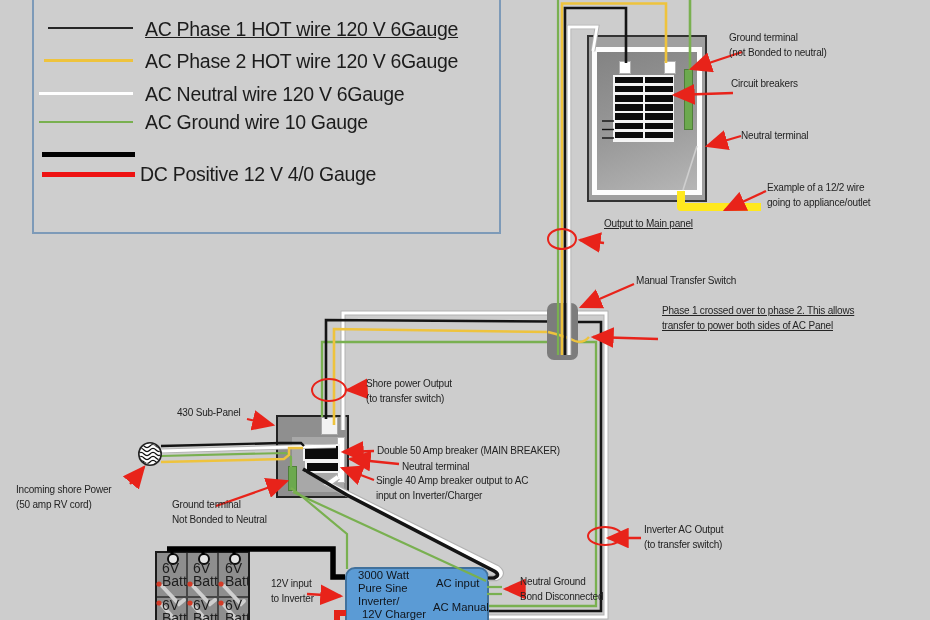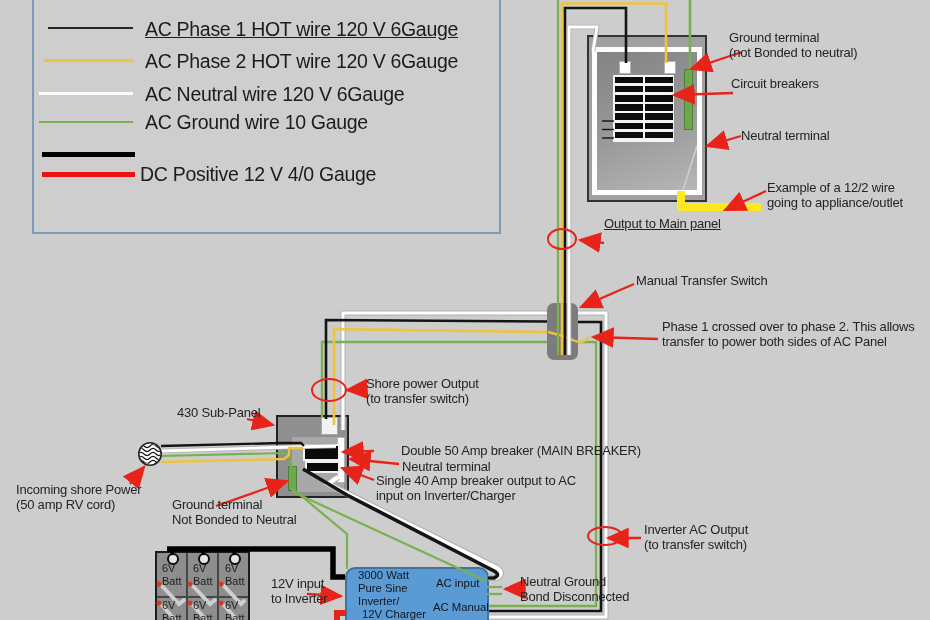--- a/index.html
+++ b/index.html
@@ -4,21 +4,21 @@
 <style>
   html,body{margin:0;padding:0;background:#b8b8b8;}
   #stage{position:relative;width:930px;height:620px;background:#cdcdcd;overflow:hidden;
          font-family:"Liberation Sans",sans-serif;}
   
   #legend-box{position:absolute;left:32px;top:-10px;width:465px;height:240px;
               border:2px solid #7d9ab8;background:#cecece;}
   .lg-line{position:absolute;}
   .lg-text{position:absolute;font-size:19.5px;letter-spacing:-0.3px;color:#1c1c1c;white-space:nowrap;}
   
-  .ann{position:absolute;font-size:13px;line-height:14.6px;letter-spacing:-0.2px;
+  .ann{position:absolute;font-size:10px;line-height:14.6px;letter-spacing:-0.2px;
        color:#242424;white-space:nowrap;z-index:30;}
   
   .box{position:absolute;z-index:1;}
   #main-panel{left:587px;top:35px;width:116px;height:163px;background:#a0a0a0;border:2.5px solid #333;}
   #main-panel-frame{position:absolute;left:3px;top:10px;right:3px;bottom:5px;border:5.5px solid #fdfdfd;
                     background:linear-gradient(160deg,#838383 0%,#9a9a9a 55%,#b6b6b6 100%);}
   #breaker-block{left:613px;top:75px;width:61px;height:67px;background:#f4f4f4;z-index:2;}
   .breaker-col{position:absolute;top:2px;bottom:2px;width:28px;
       background:repeating-linear-gradient(to bottom,#0c0c0c 0px,#0c0c0c 6.3px,#f4f4f4 6.3px,#9.2px,#f4f4f4 9.1px);}
   .bcol-l{left:1.5px;} .bcol-r{right:1.5px;}
@@ -28,21 +28,21 @@
   #sub-inner{left:292px;top:437px;width:52px;height:55px;background:#a8a8a8;z-index:2;}
   #sub-connector{left:321px;top:417px;width:15px;height:16px;background:#f2f2f2;border:1px solid #a8a8a8;z-index:2;}
   #breaker-50{left:303px;top:444px;width:33px;height:13px;background:#0b0b0b;border:2px solid #f2f2f2;z-index:3;}
   #breaker-40{left:305px;top:461px;width:31px;height:8px;background:#0b0b0b;border:2px solid #f2f2f2;z-index:3;}
   #sub-neutral-bar{left:337px;top:437px;width:6px;height:44px;background:#ffffff;border:1px solid #b5b5b5;z-index:3;}
   #battery-box{left:155px;top:551px;width:91px;height:75px;background:#8e8e8e;border:2px solid #1b1b1b;}
   .bat-divider-v{position:absolute;top:0;bottom:0;width:2px;background:#474747;}
   .bat-divider-h{position:absolute;left:0;right:0;height:2px;background:#474747;}
   .bat-terminal{position:absolute;width:8px;height:8px;border-radius:50%;
                 border:2.2px solid #0e0e0e;background:#e6e6e6;z-index:2;}
-  .bat-label{position:absolute;font-size:11px;line-height:12.5px;color:#1d1d1d;z-index:30;}
+  .bat-label{position:absolute;font-size:14px;line-height:12.5px;color:#1d1d1d;z-index:30;}
   #inverter-box{left:345px;top:567px;width:140px;height:62px;background:#5b9bd5;
                 border:2px solid #41719c;border-radius:10px;}
   .inv-text{position:absolute;font-size:11.3px;line-height:13px;color:#10151c;white-space:nowrap;z-index:30;}
   #wires{position:absolute;left:0;top:0;z-index:10;}
 </style>
 </head>
 <body>
 
 <div id="stage">
 
@@ -262,32 +262,32 @@
   <div class="ann" style="left:767px;top:181px;">
     <div>Example of a 12/2 wire</div>
     <div>going to appliance/outlet</div>
   </div>
   <div class="ann" style="left:604px;top:217px;text-decoration:underline;">
     <div>Output to Main panel</div>
   </div>
   <div class="ann" style="left:636px;top:274px;">
     <div>Manual Transfer Switch</div>
   </div>
-  <div class="ann" style="left:662px;top:320px;">
+  <div class="ann" style="left:662px;top:304px;text-decoration:underline;">
     <div>Phase 1 crossed over to phase 2. This allows</div>
     <div>transfer to power both sides of AC Panel</div>
   </div>
   <div class="ann" style="left:366px;top:377px;">
     <div>Shore power Output</div>
     <div>(to transfer switch)</div>
   </div>
   <div class="ann" style="left:177px;top:406px;">
     <div>430 Sub-Panel</div>
   </div>
-  <div class="ann" style="left:377px;top:444px;margin-left:24px;">
+  <div class="ann" style="left:377px;top:444px;">
     <div>Double 50 Amp breaker (MAIN BREAKER)</div>
   </div>
   <div class="ann" style="left:402px;top:460px;">
     <div>Neutral terminal</div>
   </div>
   <div class="ann" style="left:376px;top:474px;">
     <div>Single 40 Amp breaker output to AC</div>
     <div>input on Inverter/Charger</div>
   </div>
   <div class="ann" style="left:172px;top:498px;">

